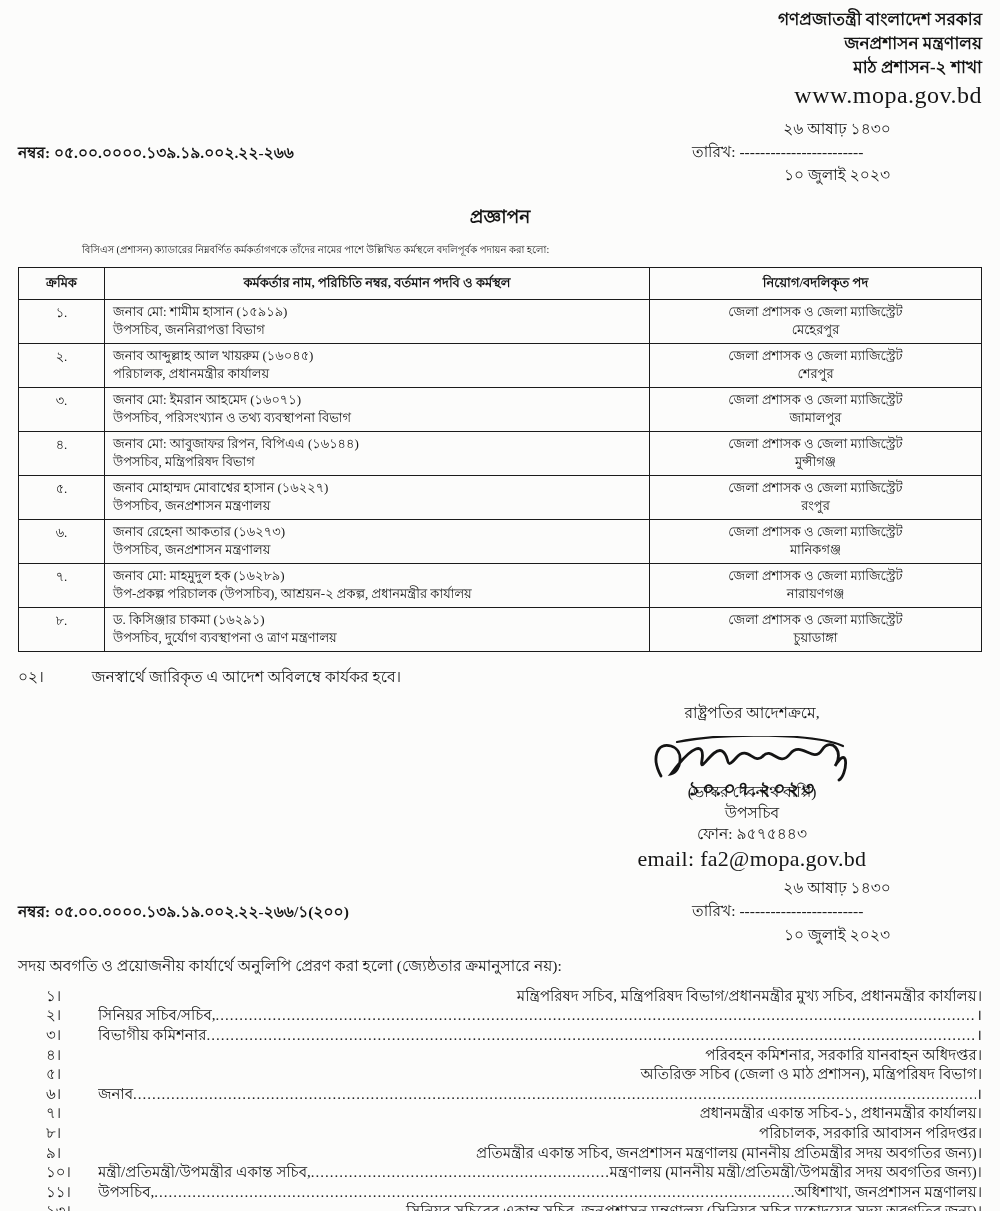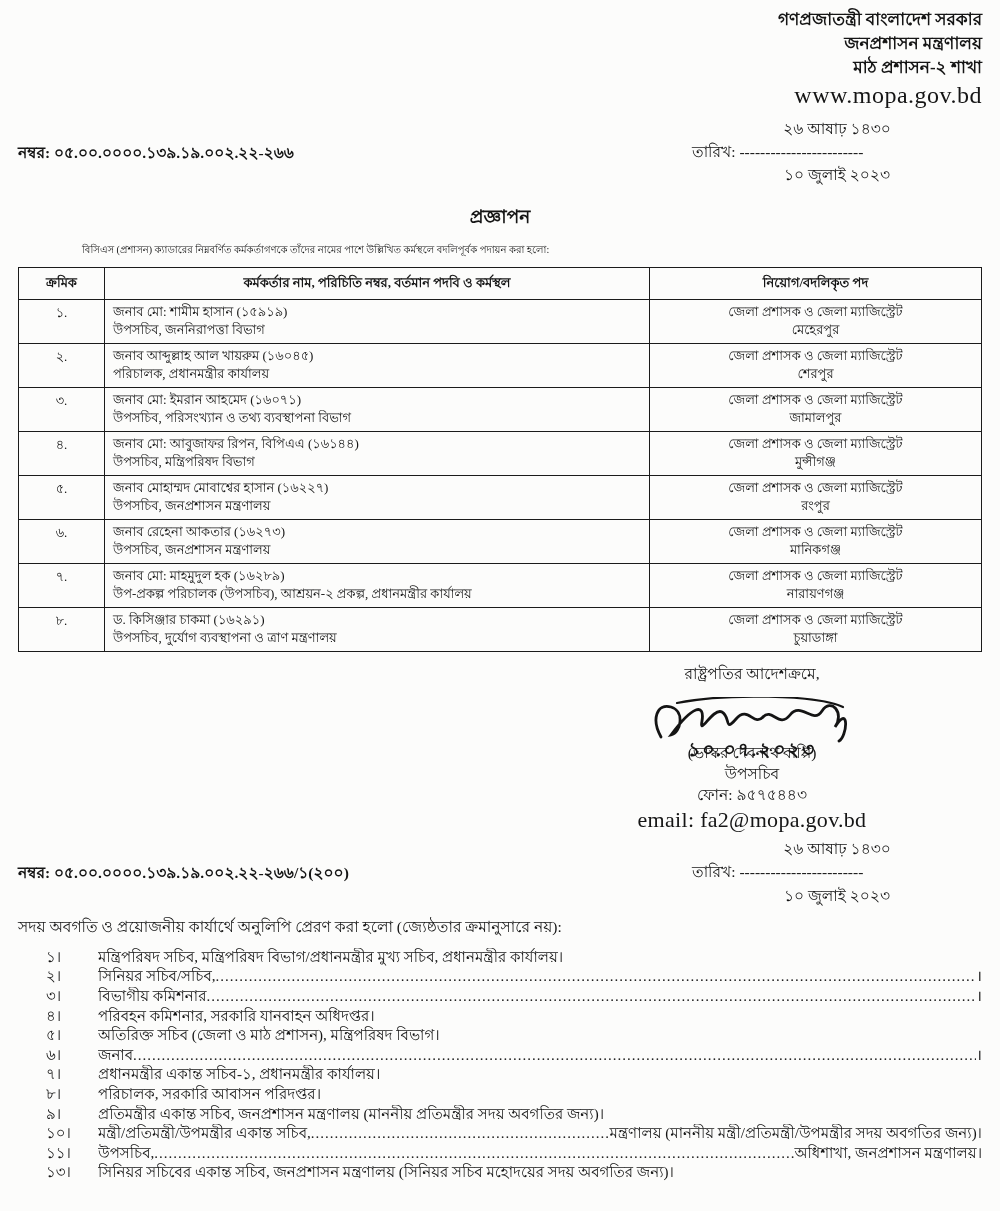--- a/index.html
+++ b/index.html
@@ -38,21 +38,21 @@
   .sign .order { margin-bottom:12px; }
   .sig-wrap { height:46px; position:relative; }
   .hand-date { font-weight:bold; font-size:19px; letter-spacing:2px; transform:skewX(-6deg); margin-top:-12px; }
   .sign .email { font-size:22px; letter-spacing:.3px; }
 
   .meta2 { margin-top:2px; }
   .cc-head { font-size:15.5px; margin-top:8px; }
   .cc-list { margin-top:7px; padding-left:28px; }
   .cc-item { display:flex; font-size:15px; line-height:19.6px; }
   .cc-no { flex:none; width:52px; }
-  .cc-body { flex:1; display:flex; white-space:nowrap; overflow:hidden; }
+  .cc-body { flex:1; display:flex; white-space:nowrap; overflow:hidden;justify-content:flex-end; }
   .cc-body .t { flex:none; }
   .cc-body .dots { flex:1 1 auto; overflow:hidden; letter-spacing:1px; color:#1b1b1b; }
 </style>
 </head>
 <body>
 
 <div class="page">
 
   <div class="doc-header">
     <div class="hl">গণপ্রজাতন্ত্রী বাংলাদেশ সরকার</div>
@@ -172,20 +172,23 @@
             <div>উপসচিব, দুর্যোগ ব্যবস্থাপনা ও ত্রাণ মন্ত্রণালয়</div>
           </td>
           <td class="c-post">
             <div>জেলা প্রশাসক ও জেলা ম্যাজিস্ট্রেট</div>
             <div>চুয়াডাঙ্গা</div>
           </td>
         </tr>
       </tbody>
   </table>
 
+  <div class="para2">
+    <span class="pno">০২।</span><span>জনস্বার্থে জারিকৃত এ আদেশ অবিলম্বে কার্যকর হবে।</span>
+  </div>
 
   <div class="sign">
     <div class="order">রাষ্ট্রপতির আদেশক্রমে,</div>
     <div class="sig-wrap">
       <svg width="210" height="46" viewBox="0 0 210 46">
         <path d="M14,40 C4,22 10,6 24,10 C38,14 34,36 24,38 C46,8 58,6 55,24 C52,40 66,10 75,15 C84,20 77,36 89,22 C101,8 107,30 116,20 C125,10 132,32 143,18 C154,4 166,28 175,14 C184,0 198,16 188,30 C203,6 200,40 192,44" stroke="#141414" stroke-width="2.8" fill="none" stroke-linecap="round"></path>
         <path d="M30,6 C80,-4 170,-2 196,10" stroke="#141414" stroke-width="2.2" fill="none" stroke-linecap="round"></path>
       </svg>
       <div class="hand-date">১০.০৭.২০২৩</div>
     </div>

